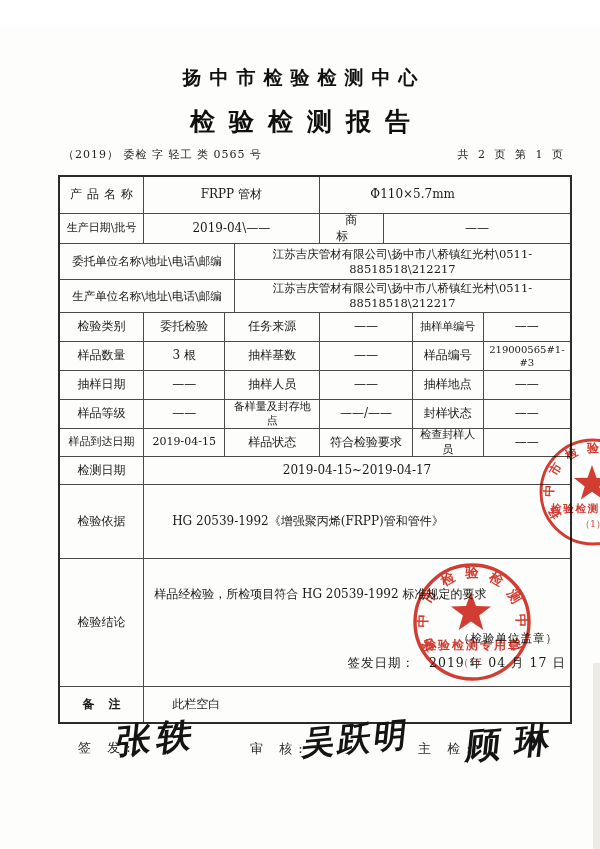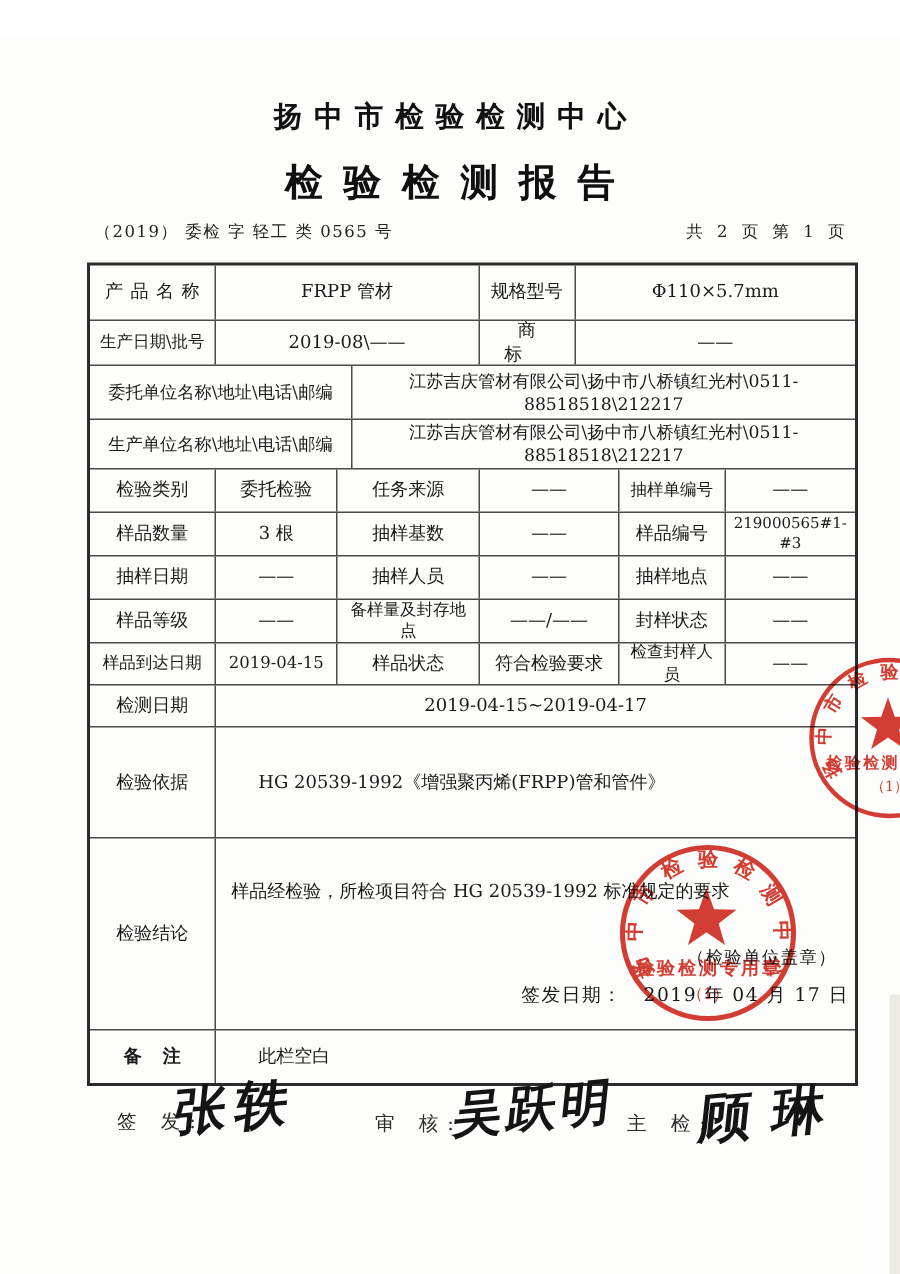--- a/index.html
+++ b/index.html
@@ -69,27 +69,26 @@
   <div class="org-title">扬中市检验检测中心</div>
   <div class="report-title">检验检测报告</div>
   <div class="doc-no">（2019） 委检 字 轻工 类 0565 号</div>
   <div class="page-info">共 2 页 第 1 页</div>
 
   <div class="doc-table">
 
     <div class="tr h36">
       <div class="td c4a sp5">产品名称</div>
       <div class="td c4b">FRPP 管材</div>
-      <div class="td c4c">规格型号</div>
       <div class="td c4d">Φ110×5.7mm</div>
     </div>
 
     <div class="tr h29">
       <div class="td c4a fs11">生产日期\批号</div>
-      <div class="td c4b">2019-08\——</div>
+      <div class="td c4b">2019-04\——</div>
       <div class="td c4c sp16">商标</div>
       <div class="td c4d">——</div>
     </div>
 
     <div class="tr h35">
       <div class="td c2a">委托单位名称\地址\电话\邮编</div>
       <div class="td c2b">江苏吉庆管材有限公司\扬中市八桥镇红光村\0511-88518518\212217</div>
     </div>
 
     <div class="tr h32">

